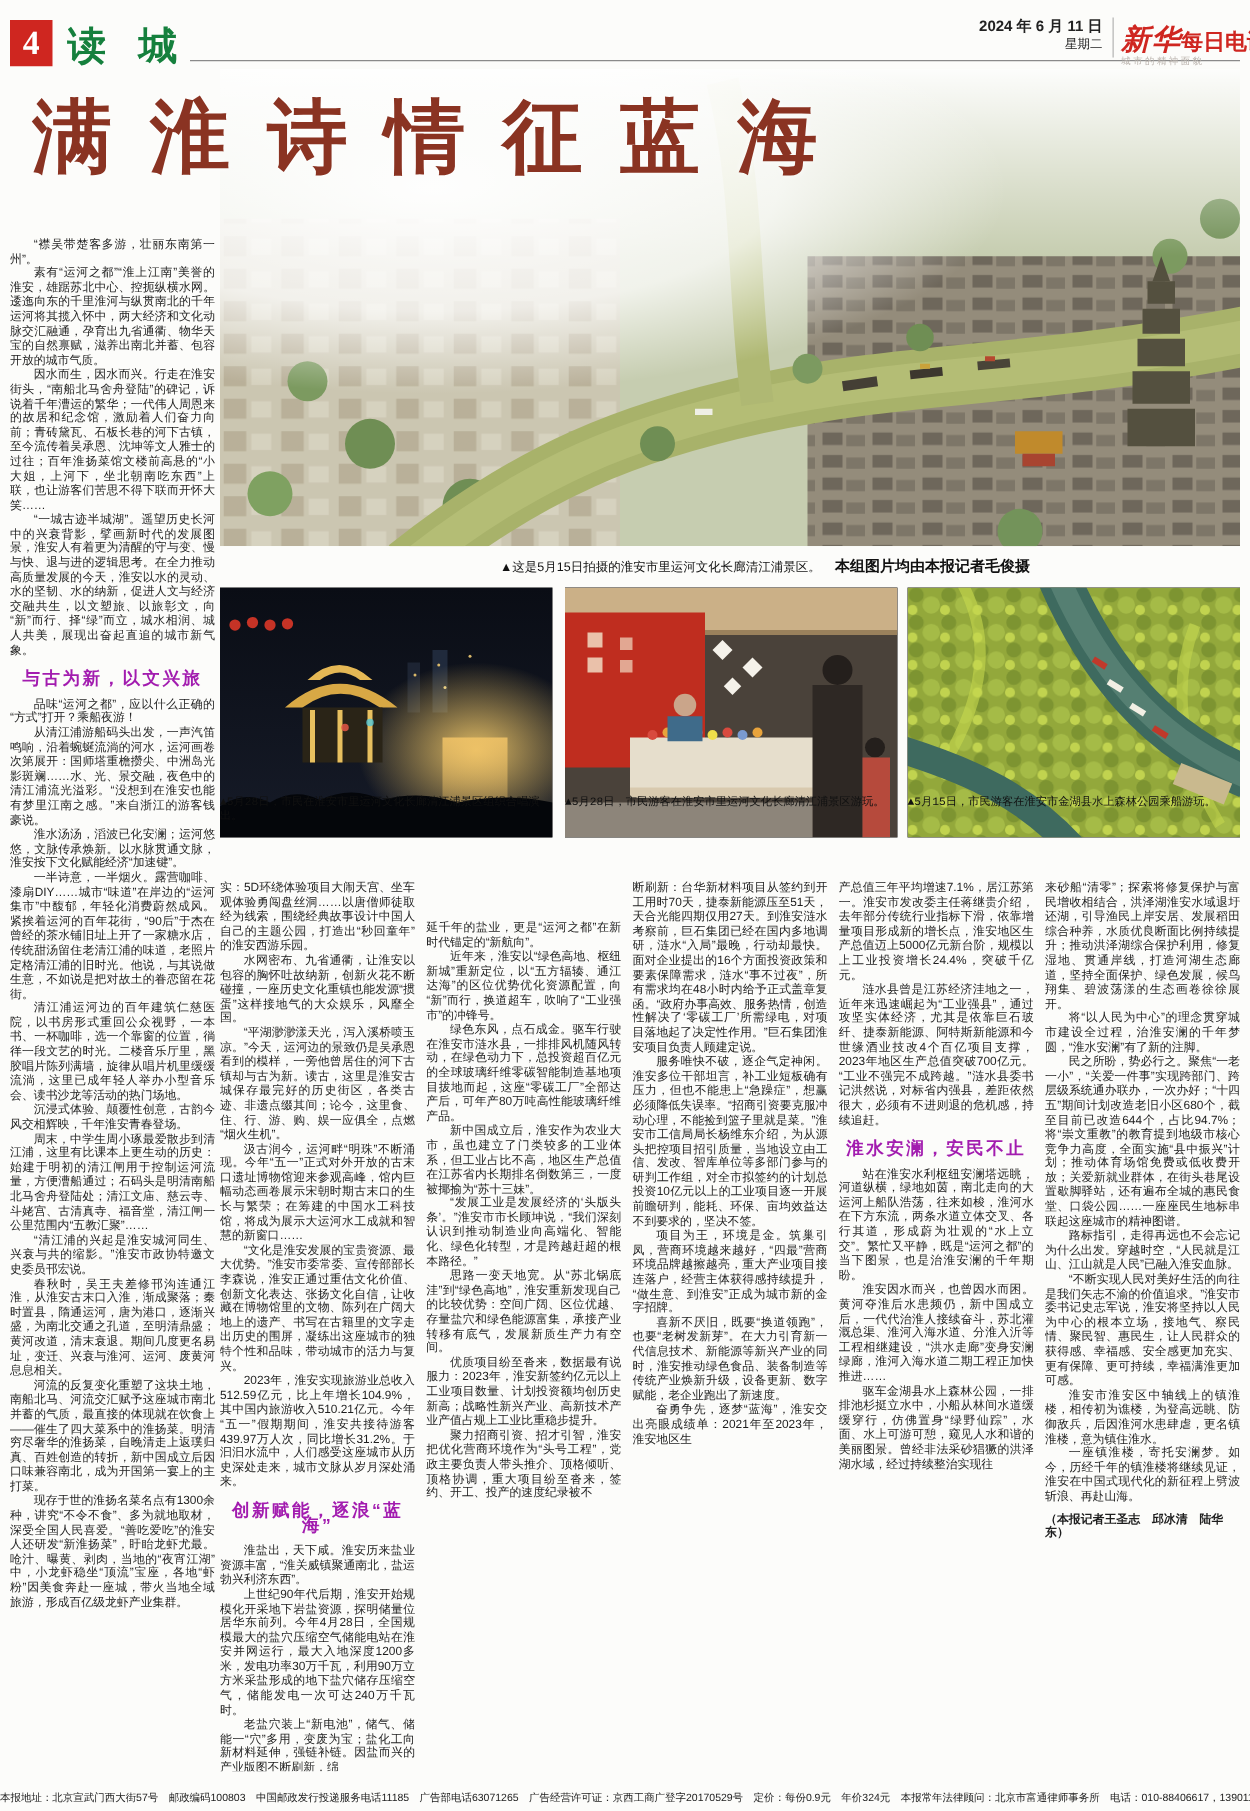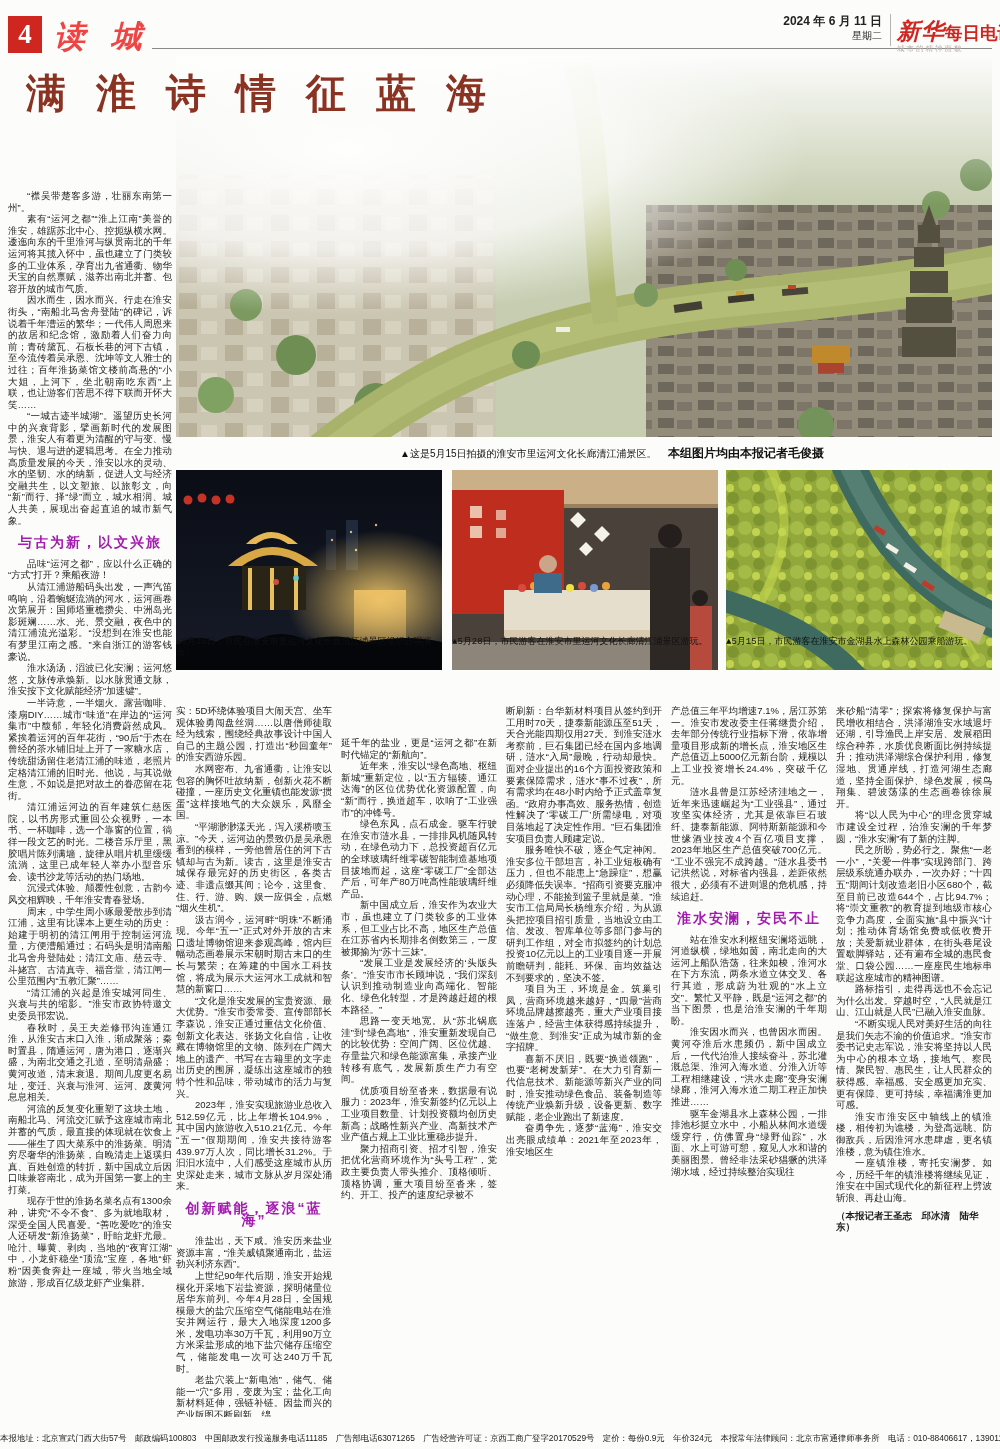--- a/index.html
+++ b/index.html
@@ -2,39 +2,39 @@
 <html lang="zh"><head>
 <meta charset="utf-8">
 <style>
   html,body{margin:0;padding:0;background:#e8e8e8;}
   .page{position:relative;width:1000px;height:1449px;margin:0 auto;background:#fcfcfa;
         font-family:"Liberation Sans","DejaVu Sans",sans-serif;color:#1c1c1c;overflow:hidden;}
   
   .pageno{position:absolute;left:8px;top:16px;width:34px;height:37px;background:#cf2620;
           color:#fff;font-family:"Liberation Serif","DejaVu Serif",serif;font-weight:700;
           font-size:27px;display:flex;align-items:center;justify-content:center;}
-  .section-name{position:absolute;left:54px;top:16px;color:#ef4444;font-weight:700;
-          font-family:"Liberation Serif","DejaVu Serif",serif;font-size:31px;letter-spacing:9px;font-style:italic;}
+  .section-name{position:absolute;left:54px;top:16px;color:#15803d;font-weight:700;
+          font-family:"Liberation Serif","DejaVu Serif",serif;font-size:31px;letter-spacing:9px;}
   .header-rule{position:absolute;left:152px;top:48px;width:840px;height:1px;background:#8a8a8a;}
   .date-block{position:absolute;left:770px;top:13px;width:112px;text-align:right;line-height:1.35;}
   .date-line1{font-size:12px;font-weight:700;color:#222;}
   .date-line2{font-size:10px;color:#222;}
   .header-divider{position:absolute;left:890px;top:14px;width:1px;height:32px;background:#b5b5b5;}
   .masthead{position:absolute;left:897px;top:16px;width:96px;text-align:left;color:#cf2620;white-space:nowrap;}
   .masthead .script{font-family:"Liberation Serif","DejaVu Serif",serif;font-style:italic;
           font-weight:700;font-size:23px;letter-spacing:1px;}
   .masthead .rest{font-weight:700;font-size:17.5px;letter-spacing:0px;}
   .masthead-tagline{position:absolute;left:897px;top:44px;width:96px;font-size:7.5px;color:#b9b2ac;
           letter-spacing:2px;text-align:left;}
   
   .hero{position:absolute;left:176px;top:55px;width:816px;height:382px;overflow:hidden;}
   .hero svg{display:block;}
   .headline{position:absolute;left:26px;top:66px;width:640px;
             font-family:"Liberation Serif","DejaVu Serif",serif;font-weight:700;
-            font-size:40px;letter-spacing:30px;color:#8a3322;white-space:nowrap;
+            font-size:64px;letter-spacing:30px;color:#8a3322;white-space:nowrap;
             text-shadow:0 0 6px rgba(255,255,255,.8);}
   .subhead{position:absolute;left:148px;top:141px;font-weight:700;font-size:26px;
             letter-spacing:5px;color:#111;white-space:nowrap;
             text-shadow:0 0 5px rgba(255,255,255,.9);}
   .hero-caption{position:absolute;left:380px;top:447px;font-size:10px;color:#111;margin-left:20px;}
   .hero-credit{position:absolute;left:668px;top:445px;font-size:12px;font-weight:700;color:#111;}
   
   .photo{position:absolute;top:470px;width:266px;height:200px;overflow:hidden;background:#222;}
   .photo1{left:176px;} .photo2{left:452px;} .photo3{left:726px;width:266px;}
   .photo-cap{position:absolute;top:637px;width:266px;font-size:9px;line-height:1.25;color:#111;font-family:Liberation Mono, monospace;}
@@ -248,21 +248,21 @@
       </g>
       <rect x="214" y="148" width="44" height="18" fill="#c9b98e" transform="rotate(22 236 157)"></rect>
     </svg>
   </div>
   <div class="photo-cap cap1">▲5月28日，市民在淮安市里运河文化长廊清江浦景区组织合唱演出。</div>
   <div class="photo-cap cap2">▲5月28日，市民游客在淮安市里运河文化长廊清江浦景区游玩。</div>
   <div class="photo-cap cap3">▲5月15日，市民游客在淮安市金湖县水上森林公园乘船游玩。</div>
 
   <div class="col c1">
       <p>“襟吴带楚客多游，壮丽东南第一州”。</p>
-      <p>素有“运河之都”“淮上江南”美誉的淮安，雄踞苏北中心、控扼纵横水网。逶迤向东的千里淮河与纵贯南北的千年运河将其揽入怀中，虽也建立了门类较多的工业体系，孕育出九省通衢、物华天宝的自然禀赋，滋养出南北并蓄、包容开放的城市气质。</p>
+      <p>素有“运河之都”“淮上江南”美誉的淮安，雄踞苏北中心、控扼纵横水网。逶迤向东的千里淮河与纵贯南北的千年运河将其揽入怀中，两大经济和文化动脉交汇融通，孕育出九省通衢、物华天宝的自然禀赋，滋养出南北并蓄、包容开放的城市气质。</p>
       <p>因水而生，因水而兴。行走在淮安街头，“南船北马舍舟登陆”的碑记，诉说着千年漕运的繁华；一代伟人周恩来的故居和纪念馆，激励着人们奋力向前；青砖黛瓦、石板长巷的河下古镇，至今流传着吴承恩、沈坤等文人雅士的过往；百年淮扬菜馆文楼前高悬的“小大姐，上河下，坐北朝南吃东西”上联，也让游客们苦思不得下联而开怀大笑……</p>
       <p>“一城古迹半城湖”。遥望历史长河中的兴衰背影，擘画新时代的发展图景，淮安人有着更为清醒的守与变、慢与快、退与进的逻辑思考。在全力推动高质量发展的今天，淮安以水的灵动、水的坚韧、水的纳新，促进人文与经济交融共生，以文塑旅、以旅彰文，向“新”而行、择“绿”而立，城水相润、城人共美，展现出奋起直追的城市新气象。</p>
       <h3>与古为新，以文兴旅</h3>
       <p>品味“运河之都”，应以什么正确的“方式”打开？乘船夜游！</p>
       <p>从清江浦游船码头出发，一声汽笛鸣响，沿着蜿蜒流淌的河水，运河画卷次第展开：国师塔重檐攒尖、中洲岛光影斑斓……水、光、景交融，夜色中的清江浦流光溢彩。“没想到在淮安也能有梦里江南之感。”来自浙江的游客钱豪说。</p>
       <p>淮水汤汤，滔波已化安澜；运河悠悠，文脉传承焕新。以水脉贯通文脉，淮安按下文化赋能经济“加速键”。</p>
       <p>一半诗意，一半烟火。露营咖啡、漆扇DIY……城市“味道”在岸边的“运河集市”中馥郁，年轻化消费蔚然成风。紧挨着运河的百年花街，“90后”于杰在曾经的茶水铺旧址上开了一家糖水店，传统甜汤留住老清江浦的味道，老照片定格清江浦的旧时光。他说，与其说做生意，不如说是把对故土的眷恋留在花街。</p>
       <p>清江浦运河边的百年建筑仁慈医院，以书房形式重回公众视野，一本书、一杯咖啡，选一个靠窗的位置，徜徉一段文艺的时光。二楼音乐厅里，黑胶唱片陈列满墙，旋律从唱片机里缓缓流淌，这里已成年轻人举办小型音乐会、读书沙龙等活动的热门场地。</p>
       <p>沉浸式体验、颠覆性创意，古韵今风交相辉映，千年淮安青春登场。</p>
       <p>周末，中学生周小琢最爱散步到清江浦，这里有比课本上更生动的历史：始建于明初的清江闸用于控制运河流量，方便漕船通过；石码头是明清南船北马舍舟登陆处；清江文庙、慈云寺、斗姥宫、古清真寺、福音堂，清江闸一公里范围内“五教汇聚”……</p>

